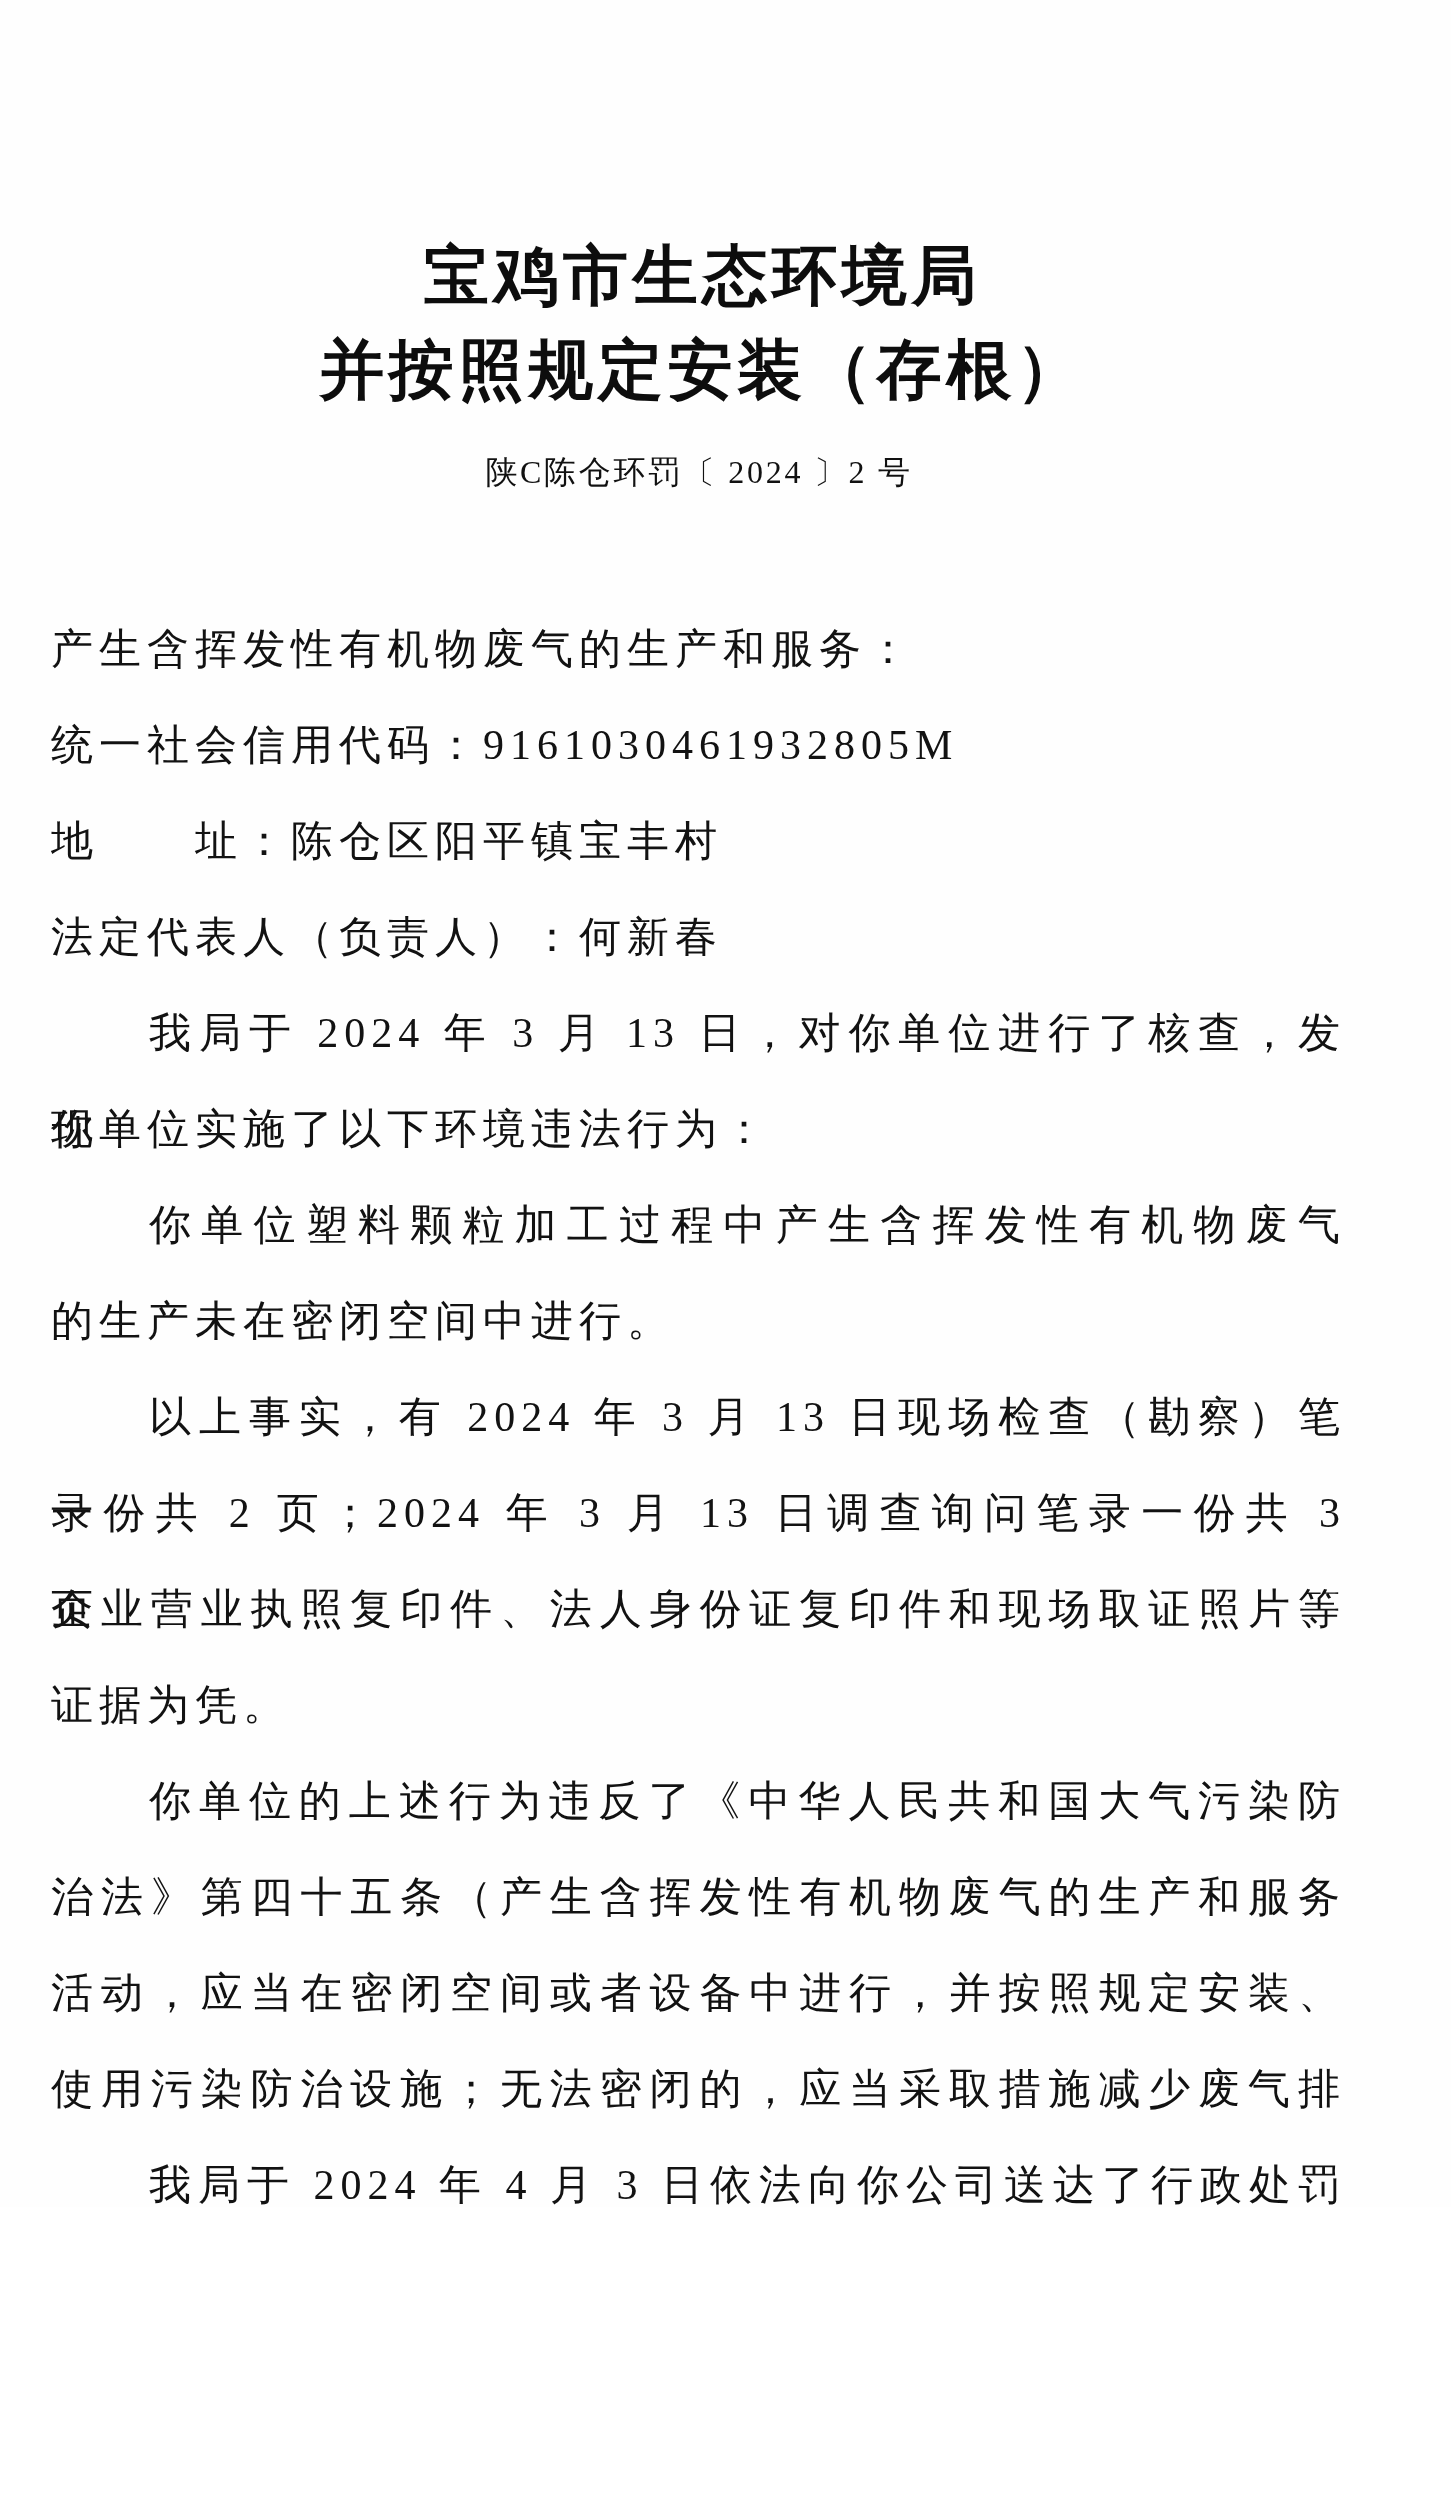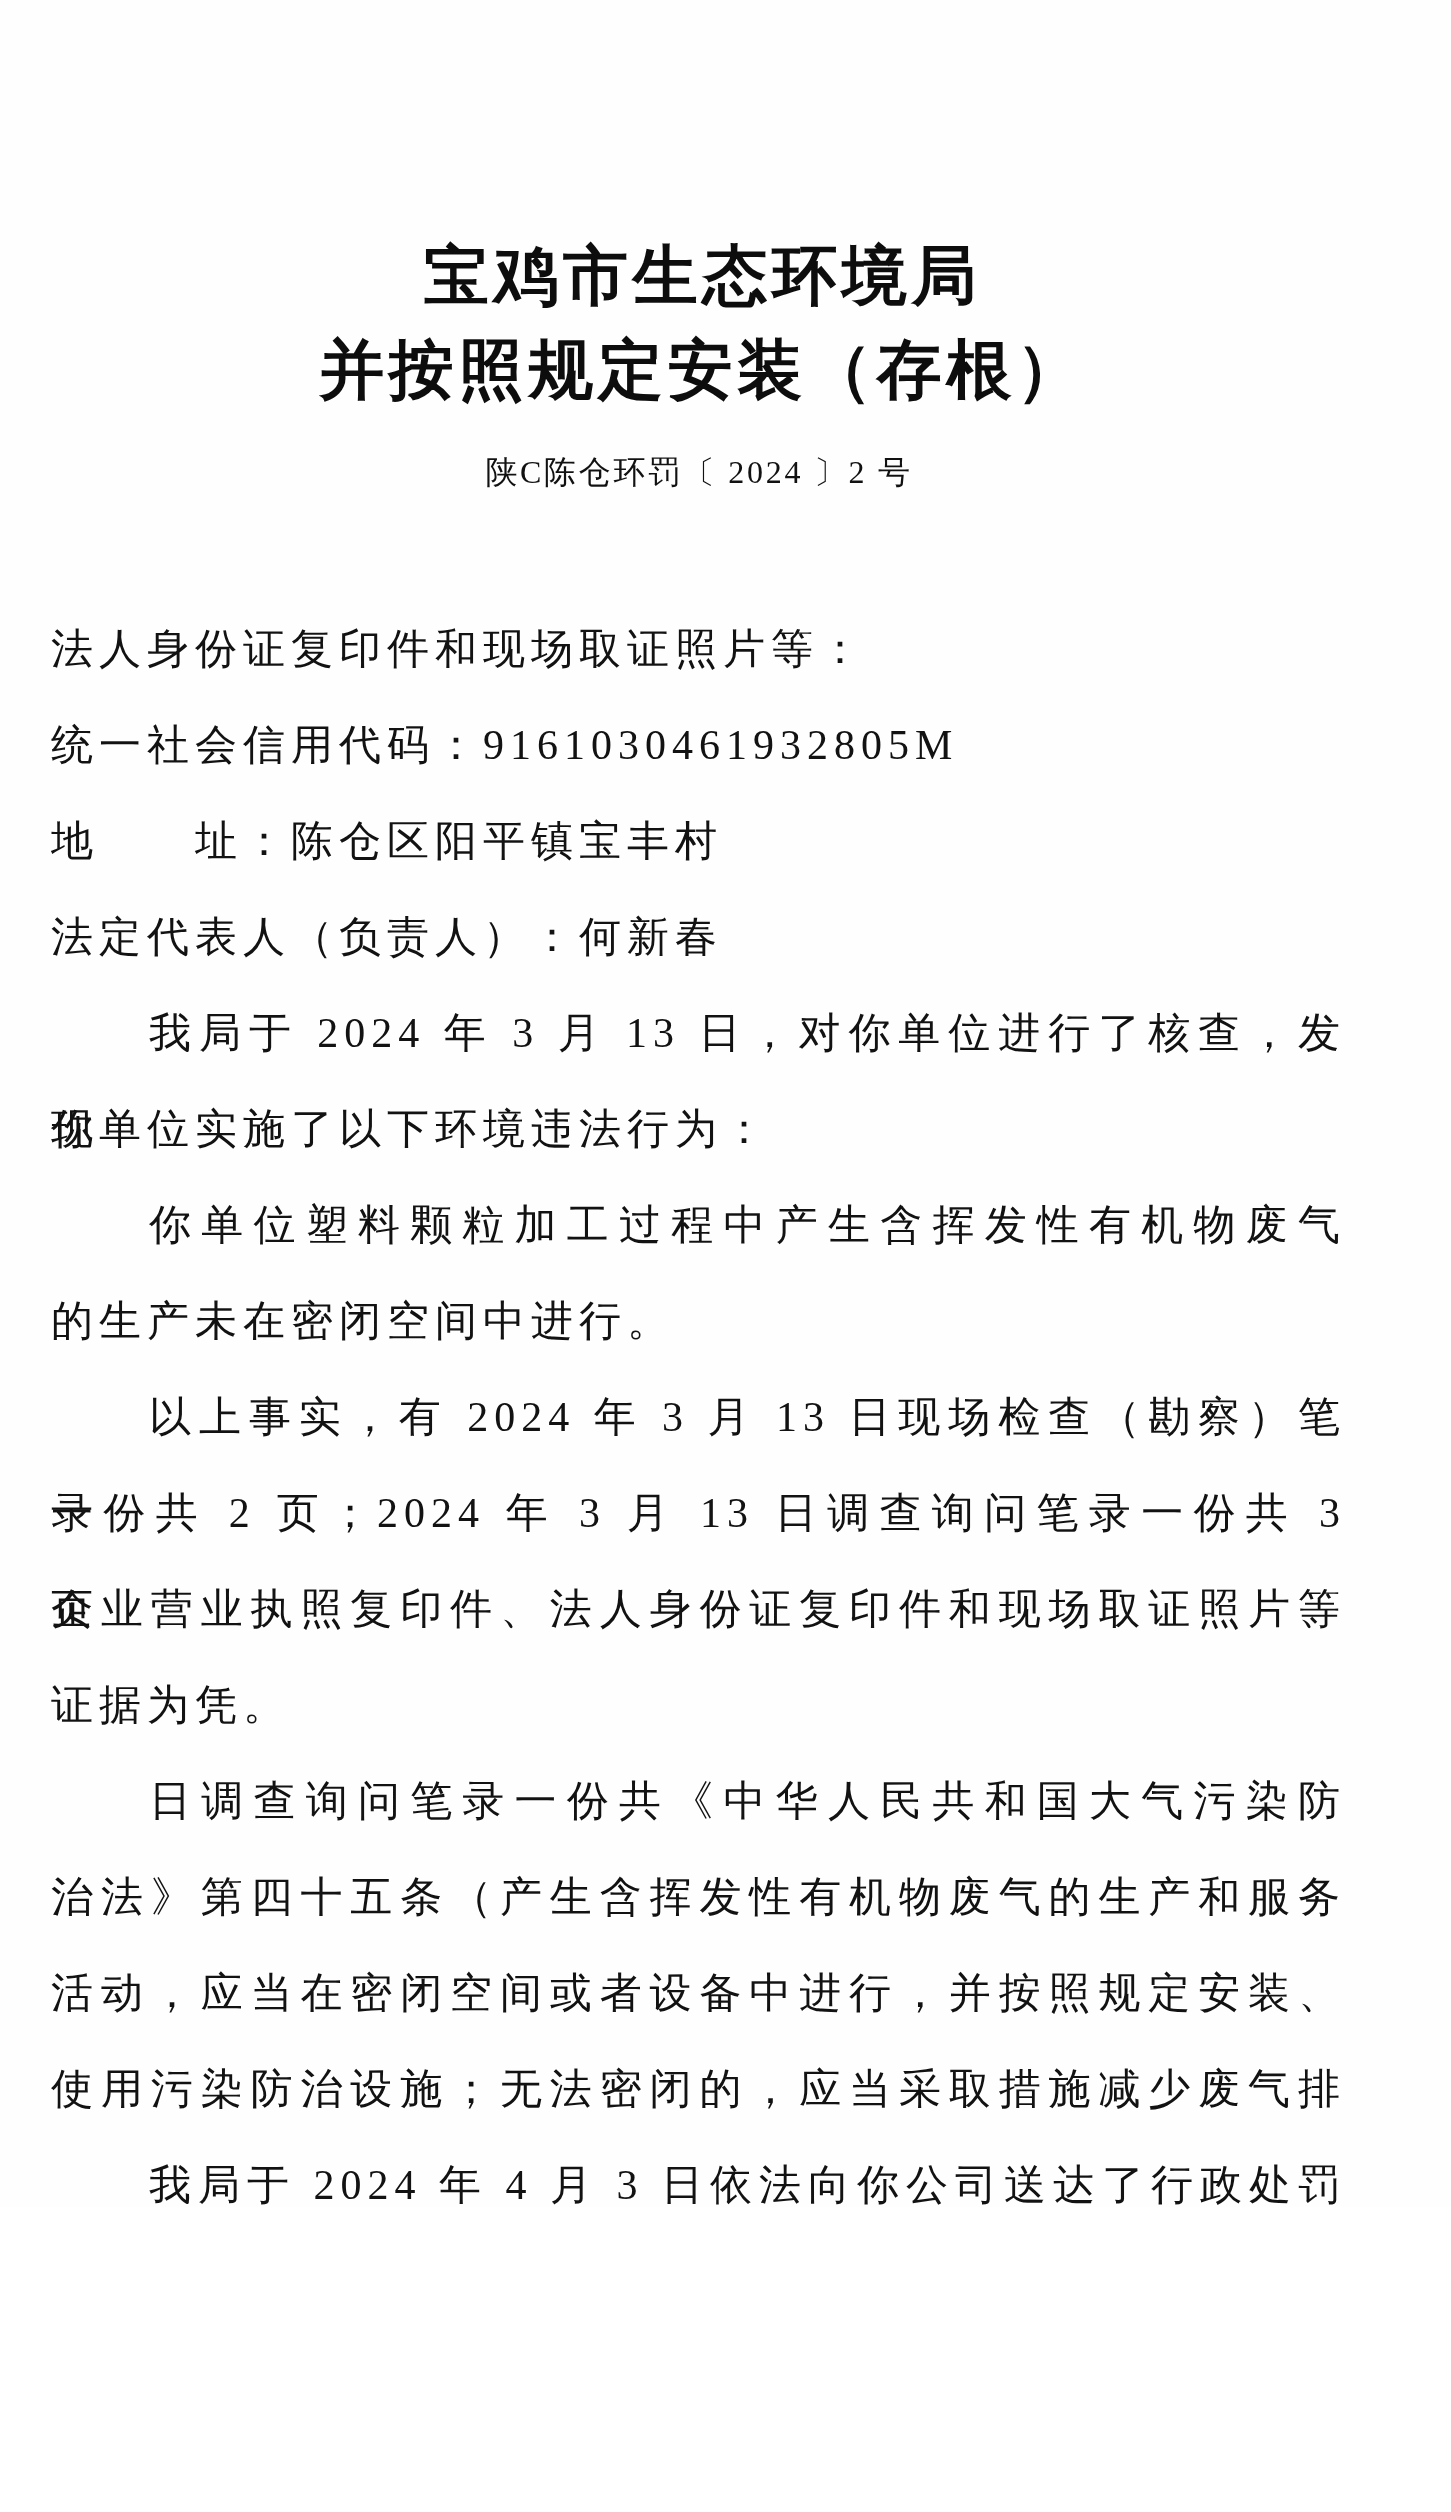--- a/index.html
+++ b/index.html
@@ -87,33 +87,33 @@
 <div class="page">
 
   <div class="header">
     <div>宝鸡市生态环境局</div>
     <div>并按照规定安装（存根）</div>
   </div>
 
   <div class="doc-number">陕C陈仓环罚〔 2024 〕2 号</div>
 
   <div class="body-text">
-      <div class="line">法人身份证复印件和现场取证照片等：</div>
+      <div class="line">产生含挥发性有机物废气的生产和服务：</div>
       <div class="line">统一社会信用代码：9161030461932805M</div>
       <div class="line">地　　址：陈仓区阳平镇宝丰村</div>
       <div class="line">法定代表人（负责人）：何新春</div>
       <div class="line indent justify">我局于 2024 年 3 月 13 日，对你单位进行了核查，发现</div>
       <div class="line">你单位实施了以下环境违法行为：</div>
       <div class="line indent justify">你单位塑料颗粒加工过程中产生含挥发性有机物废气</div>
       <div class="line">的生产未在密闭空间中进行。</div>
       <div class="line indent justify">以上事实，有 2024 年 3 月 13 日现场检查（勘察）笔录</div>
       <div class="line justify">一份共 2 页；2024 年 3 月 13 日调查询问笔录一份共 3 页、</div>
       <div class="line justify">企业营业执照复印件、法人身份证复印件和现场取证照片等</div>
       <div class="line">证据为凭。</div>
-      <div class="line indent justify">日调查询问笔录一份共《中华人民共和国大气污染防</div>
+      <div class="line indent justify">你单位的上述行为违反了《中华人民共和国大气污染防</div>
       <div class="line justify">治法》第四十五条（产生含挥发性有机物废气的生产和服务</div>
       <div class="line justify">活动，应当在密闭空间或者设备中进行，并按照规定安装、</div>
       <div class="line justify">使用污染防治设施；无法密闭的，应当采取措施减少废气排</div>
       <div class="line indent justify">我局于 2024 年 4 月 3 日依法向你公司送达了行政处罚</div>
     </div>
 
   <div class="cutoff c1"></div>
   <div class="cutoff c2"></div>
   <div class="cutoff c3"></div>
   <div class="cutoff c4"></div>

